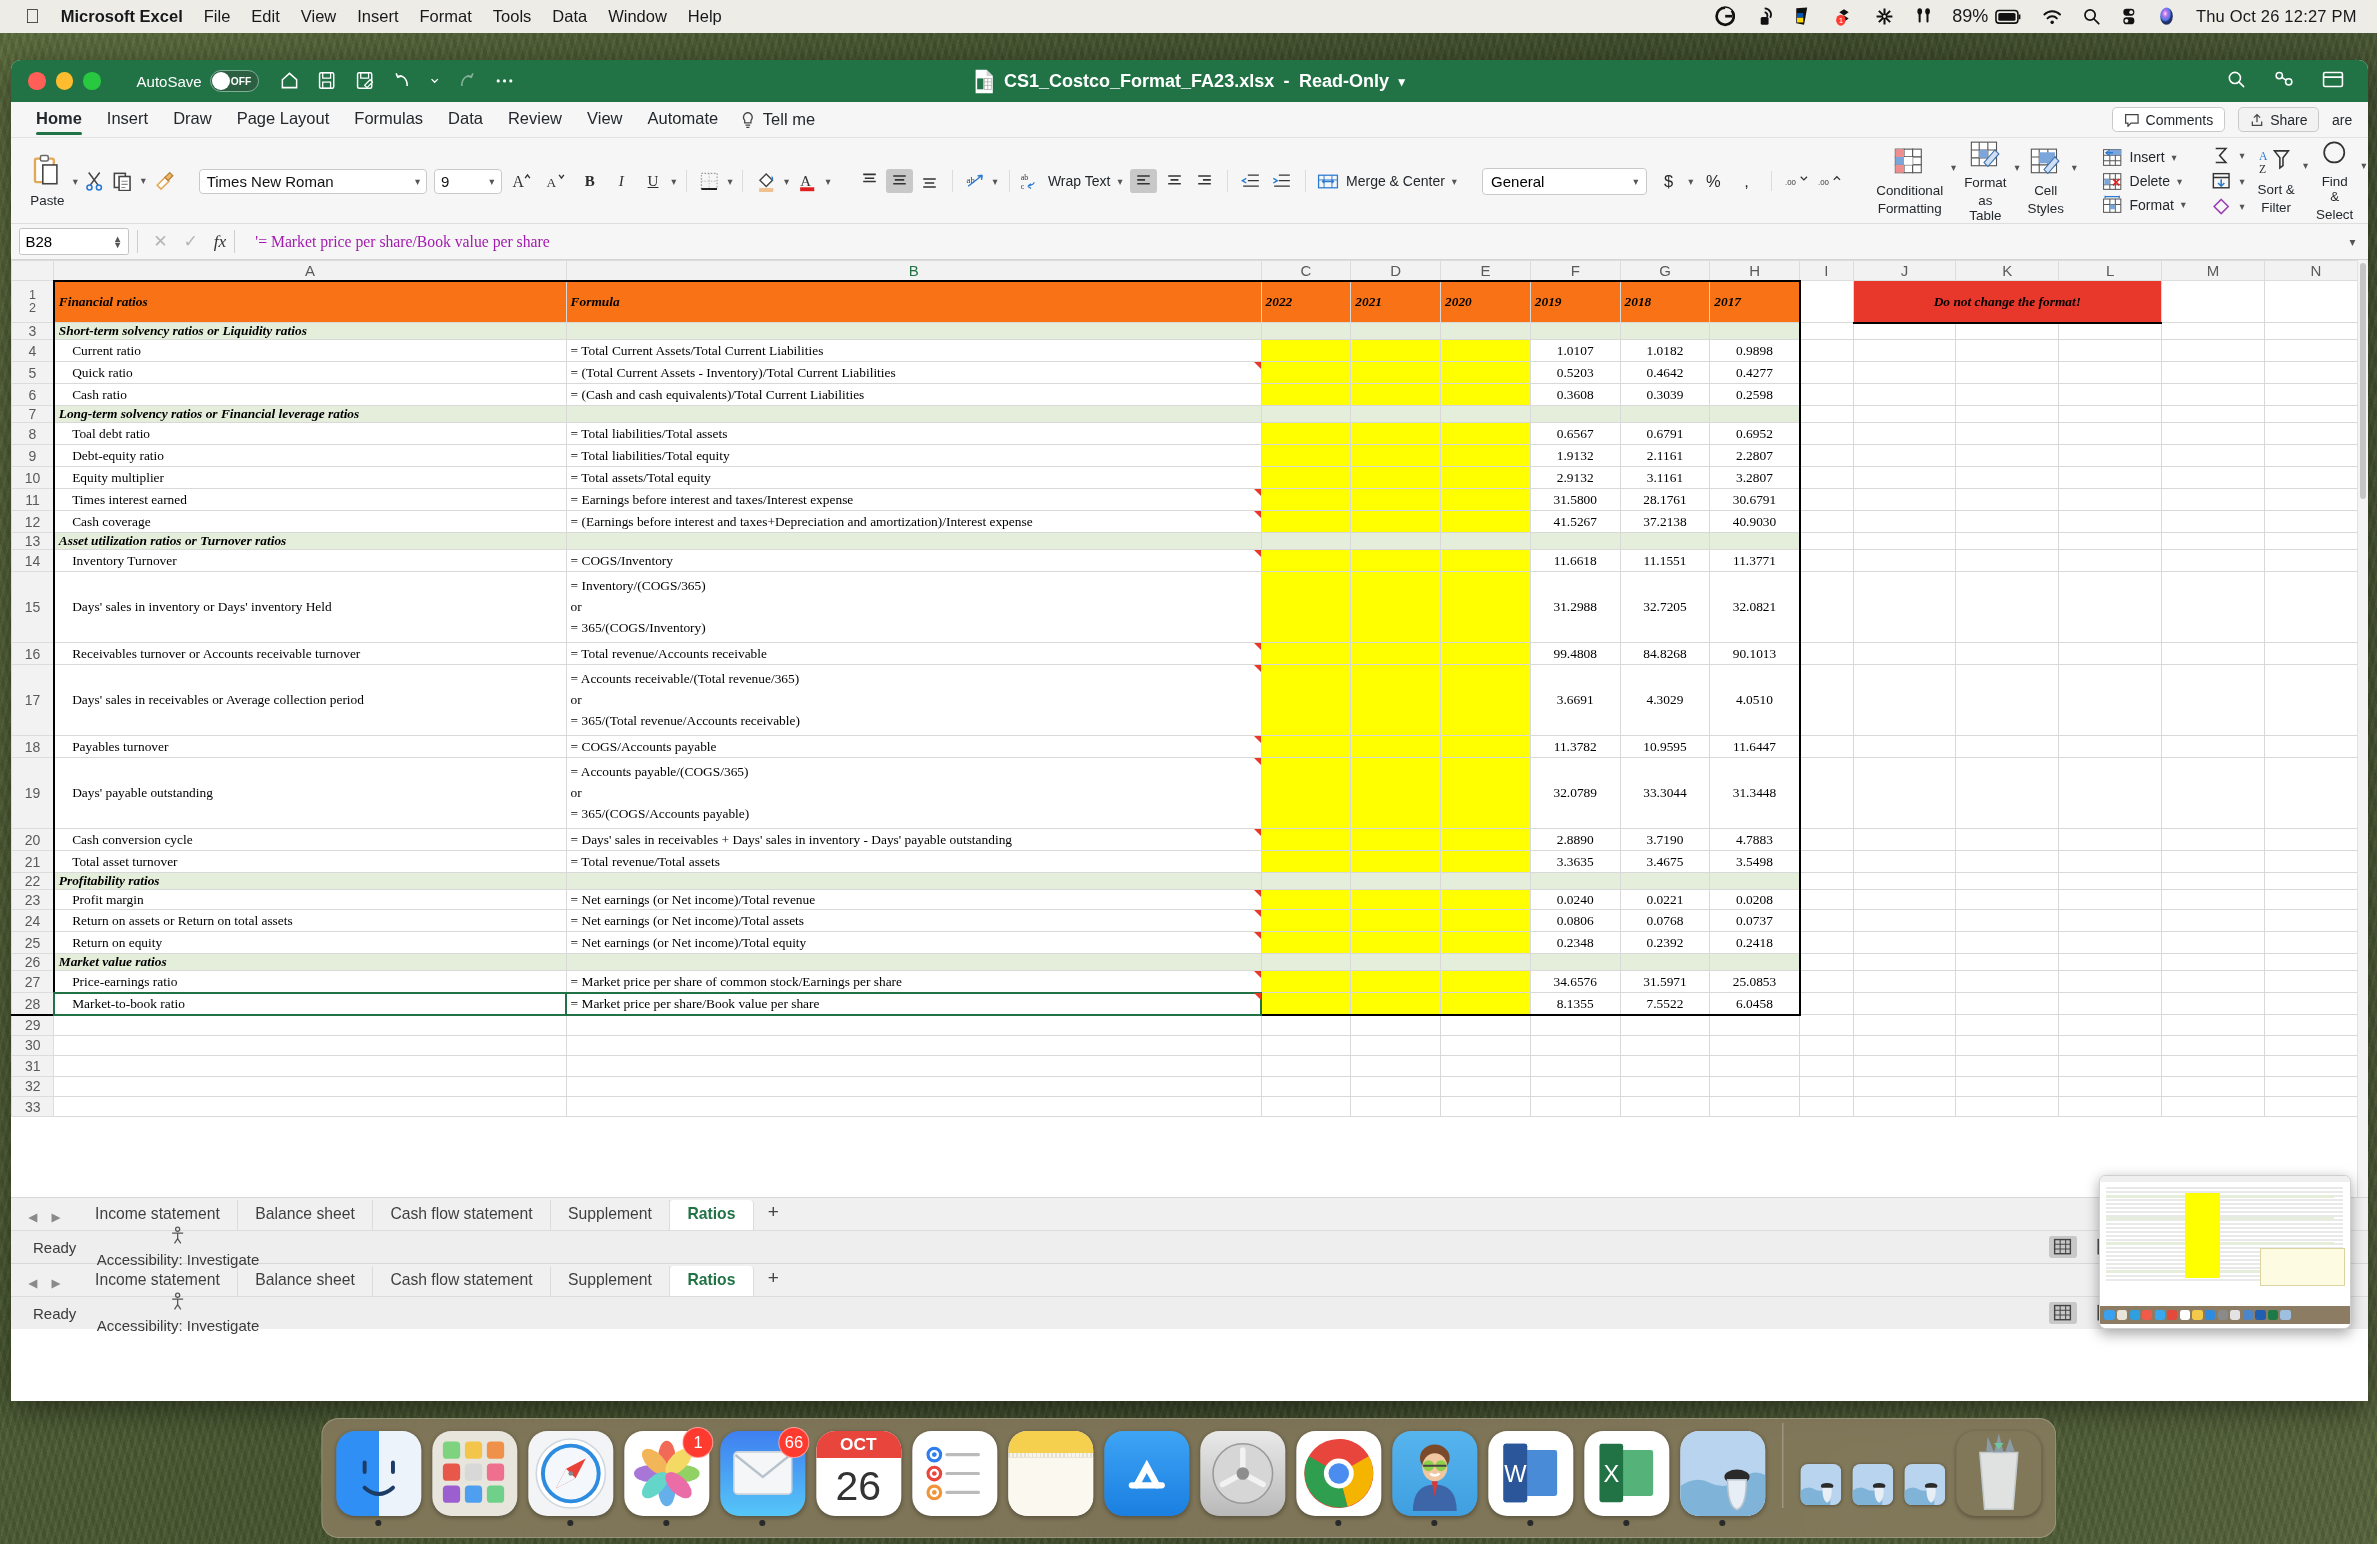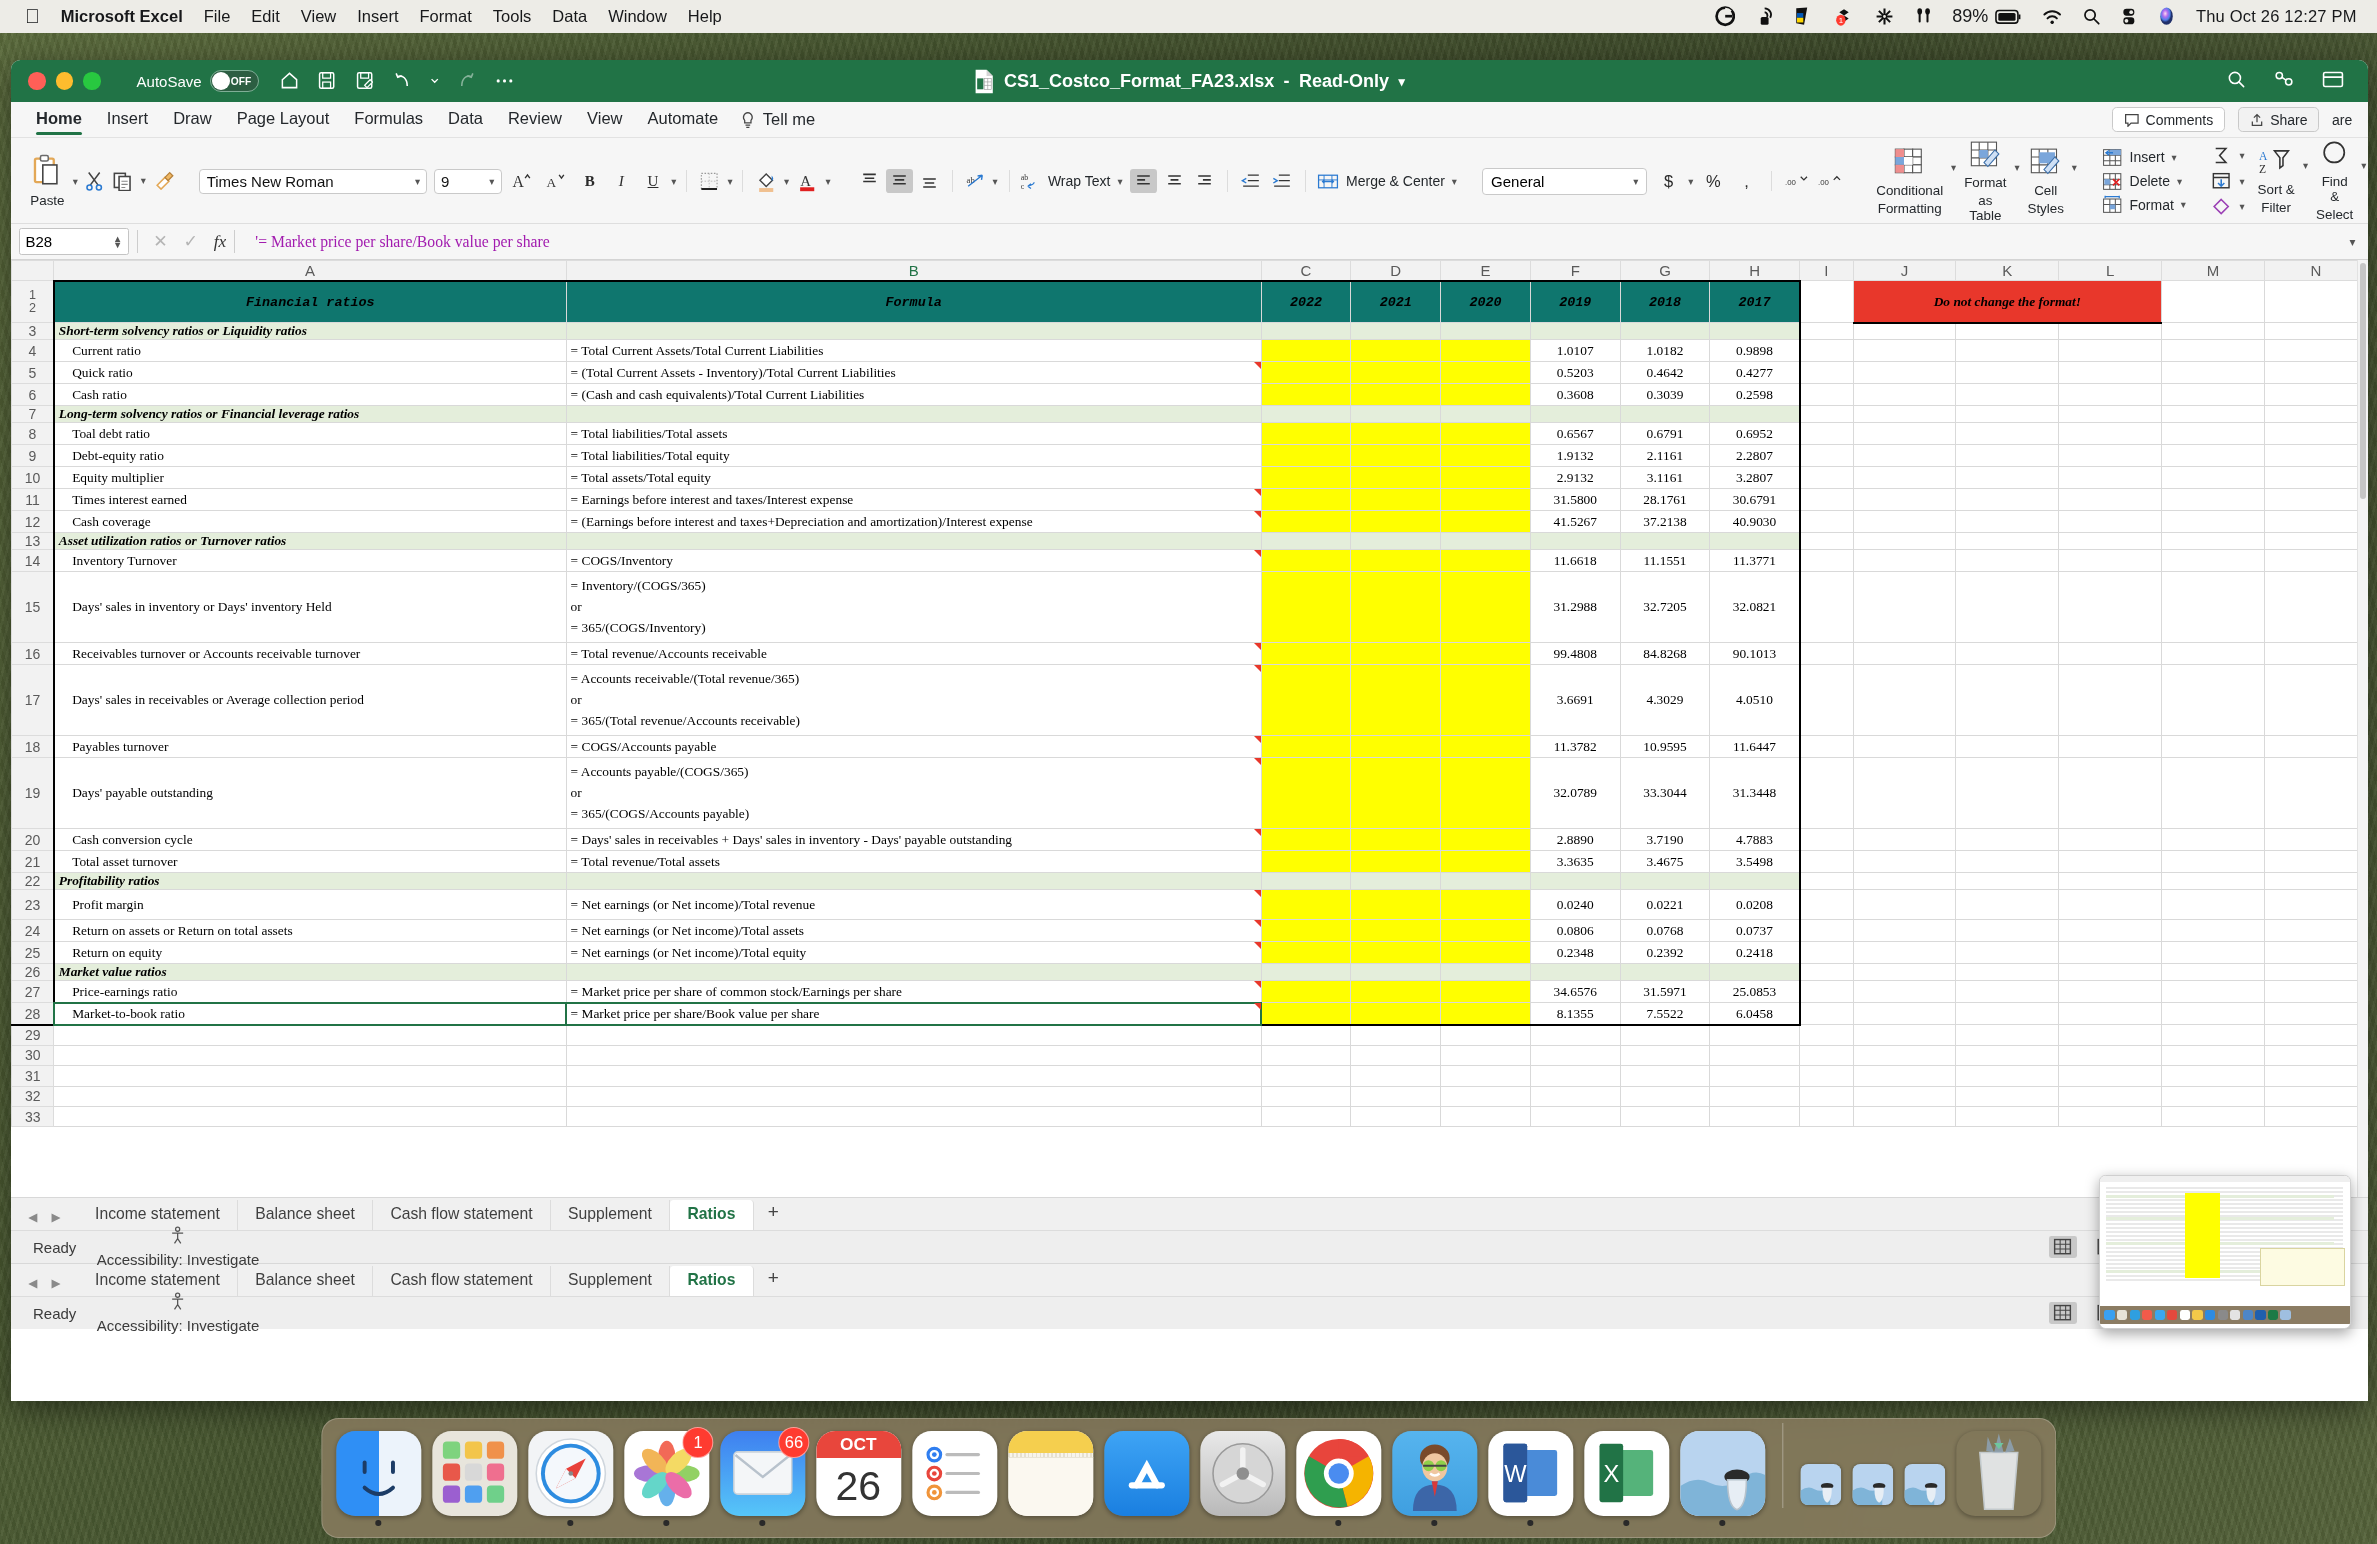--- a/index.html
+++ b/index.html
@@ -137,21 +137,21 @@
   .colhdr td, .colhdr th{
     background:#f2f2f2; color:#5a5a5a; font-size:15px; text-align:center; height:20.4px;
     border:0.8px solid #dcdcdc; font-weight:normal; font-family:"Liberation Sans", sans-serif;
   }
   .colhdr td.active{ color:#217346; }
   td.rh{
     background:#f2f2f2; color:#5a5a5a; font-size:14px; text-align:center;
     border:0.8px solid #dcdcdc; width:42px; font-family:"Liberation Sans", sans-serif;
   }
   td.cell{ border:0.8px solid #d9d9d9; font-size:13.4px; padding:0 3.9px; vertical-align:middle; color:#000;}
-  .hdrcell{ background:#0f766e; font-style:italic; font-weight:bold; text-align:center; font-size:16.5px;font-family:Liberation Mono, monospace; }
+  .hdrcell{ background:#f97316; font-style:italic; font-weight:bold; text-align:left; font-size:16.5px; }
   .sectioncell{ background:#e4eedb; font-style:italic; font-weight:bold; font-size:13.4px; }
   .numcell{ text-align:center; }
   .yellow{ background:#ffff00; }
   .indent{ padding-left:17.3px !important; }
   .banner{
     background:#e8372b; color:#000; font-style:italic; font-weight:bold;
     text-align:center; font-size:15px; border:none;
   }
   .thickb{ border-bottom:2.4px solid #000 !important; }
   .thickt{ border-top:2.4px solid #000 !important; }
@@ -1326,21 +1326,21 @@
             <td class="cell sectioncell"></td>
             <td class="cell sectioncell"></td>
             <td class="cell sectioncell thickr"></td>
             <td class="cell"></td>
             <td class="cell"></td>
             <td class="cell"></td>
             <td class="cell"></td>
             <td class="cell"></td>
             <td class="cell"></td>
           </tr>
-          <tr style="height:30px;">
+          <tr style="height:20px;">
             <td class="rh">23</td>
             <td class="cell indent thickl">Profit margin</td>
             <td class="cell cmtwrap">= Net earnings (or Net income)/Total revenue<span class="cmtmark" style="right:0;top:0"></span></td>
             <td class="cell yellow"></td>
             <td class="cell yellow"></td>
             <td class="cell yellow"></td>
             <td class="cell numcell">0.0240</td>
             <td class="cell numcell">0.0221</td>
             <td class="cell numcell thickr">0.0208</td>
             <td class="cell"></td>

